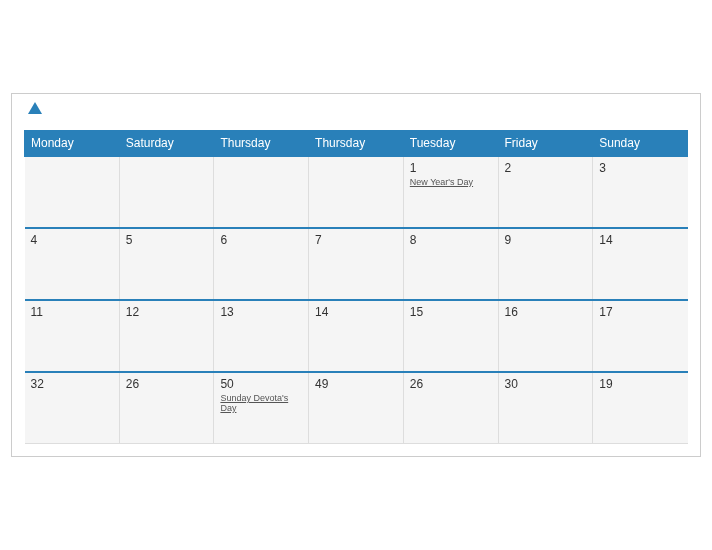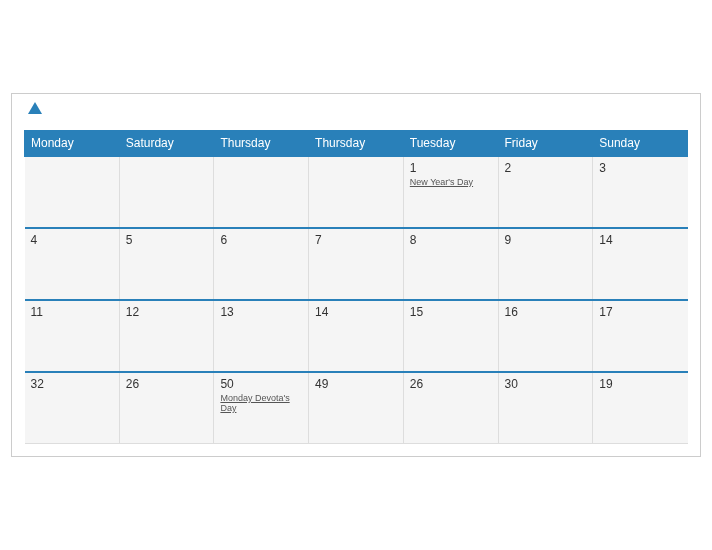--- a/index.html
+++ b/index.html
@@ -246,21 +246,21 @@
         </tr>
         <tr>
           <td>
             <span class="day-number">32</span>
           </td>
           <td>
             <span class="day-number">26</span>
           </td>
           <td>
             <span class="day-number">50</span>
-            <span class="holiday-name">Monday Devota's Day</span>
+            <span class="holiday-name">Sunday Devota's Day</span>
           </td>
           <td>
             <span class="day-number">49</span>
           </td>
           <td>
             <span class="day-number">26</span>
           </td>
           <td>
             <span class="day-number">30</span>
           </td>

